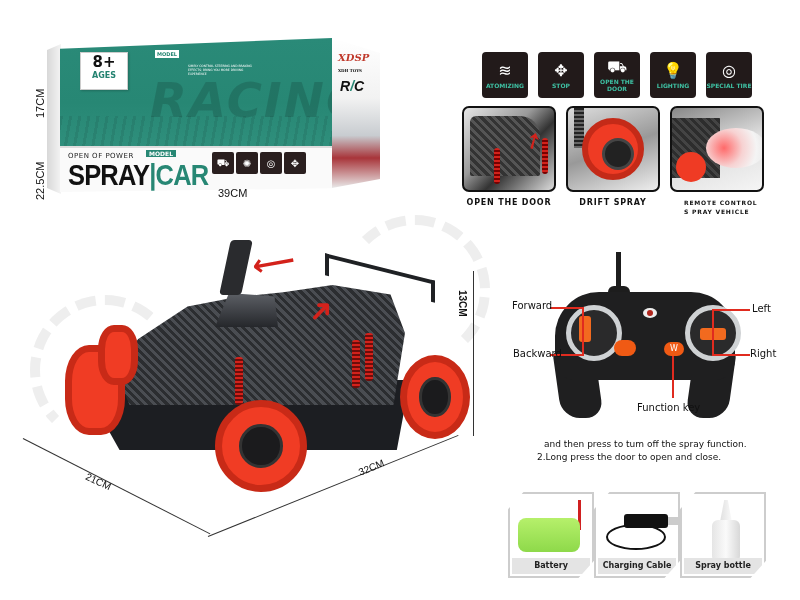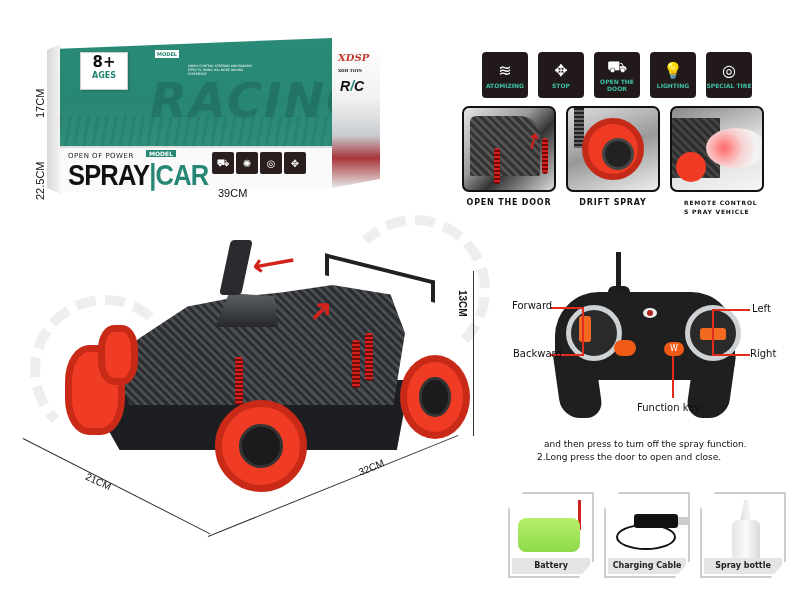--- a/index.html
+++ b/index.html
@@ -131,21 +131,21 @@
   .btn-orange { position: absolute; background: #f05a14; border-radius: 10px; }
   .center-eye { position: absolute; left: 143px; top: 58px; width: 14px; height: 10px; background: #eee; border-radius: 50%; }
   .center-eye::after { content: ""; position: absolute; left: 4px; top: 2px; width: 6px; height: 6px; background: #b0261d; border-radius: 50%; }
   .call-label { position: absolute; font: 10px "DejaVu Sans", sans-serif; color: #111; }
   .call-line { position: absolute; background: #e02b1f; }
 
   .instructions { position: absolute; left: 537px; top: 438px; font: 9px "DejaVu Sans", sans-serif; color: #111; line-height: 13px; }
   .instructions .indent { padding-left: 7px; }
 
   
-  .accessories { position: absolute; left: 508px; top: 492px; display: flex; gap: 10px; }
+  .accessories { position: absolute; left: 508px; top: 492px; display: flex; }
   .acc {
     width: 86px; height: 86px; position: relative; background: #fff; border: 2px solid #cdcdcd;
     clip-path: polygon(18% 0, 100% 0, 100% 80%, 82% 100%, 0 100%, 0 20%);
   }
   .acc-label {
     position: absolute; left: 2px; right: 2px; bottom: 2px; height: 16px; background: #e4e4e4;
     font: bold 8px "DejaVu Sans", sans-serif; color: #222; text-align: center; line-height: 16px;
   }
   .acc-battery .pack { position: absolute; left: 8px; top: 24px; width: 62px; height: 34px; background: linear-gradient(180deg,#b6f06b,#8ed94a); border-radius: 8px; }
   .acc-battery .wire { position: absolute; left: 68px; top: 6px; width: 3px; height: 30px; background: #d02020; }

